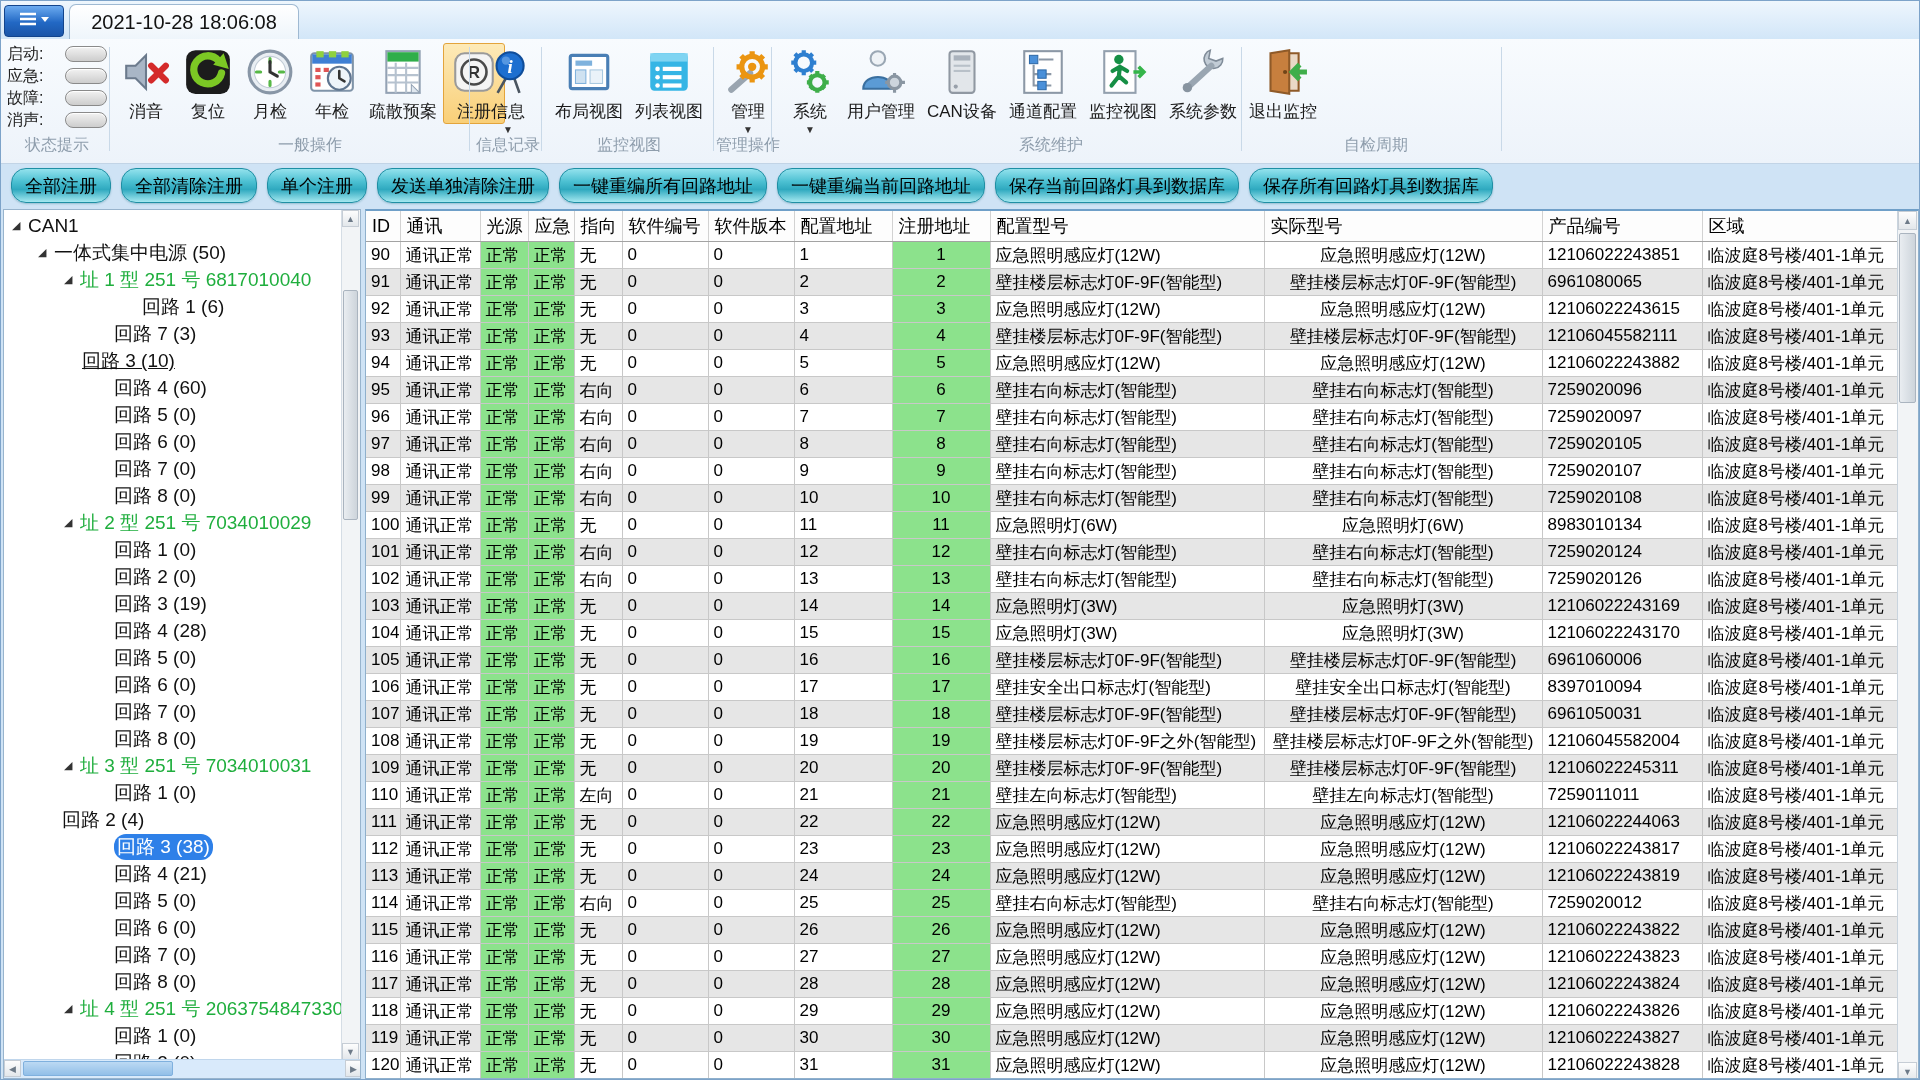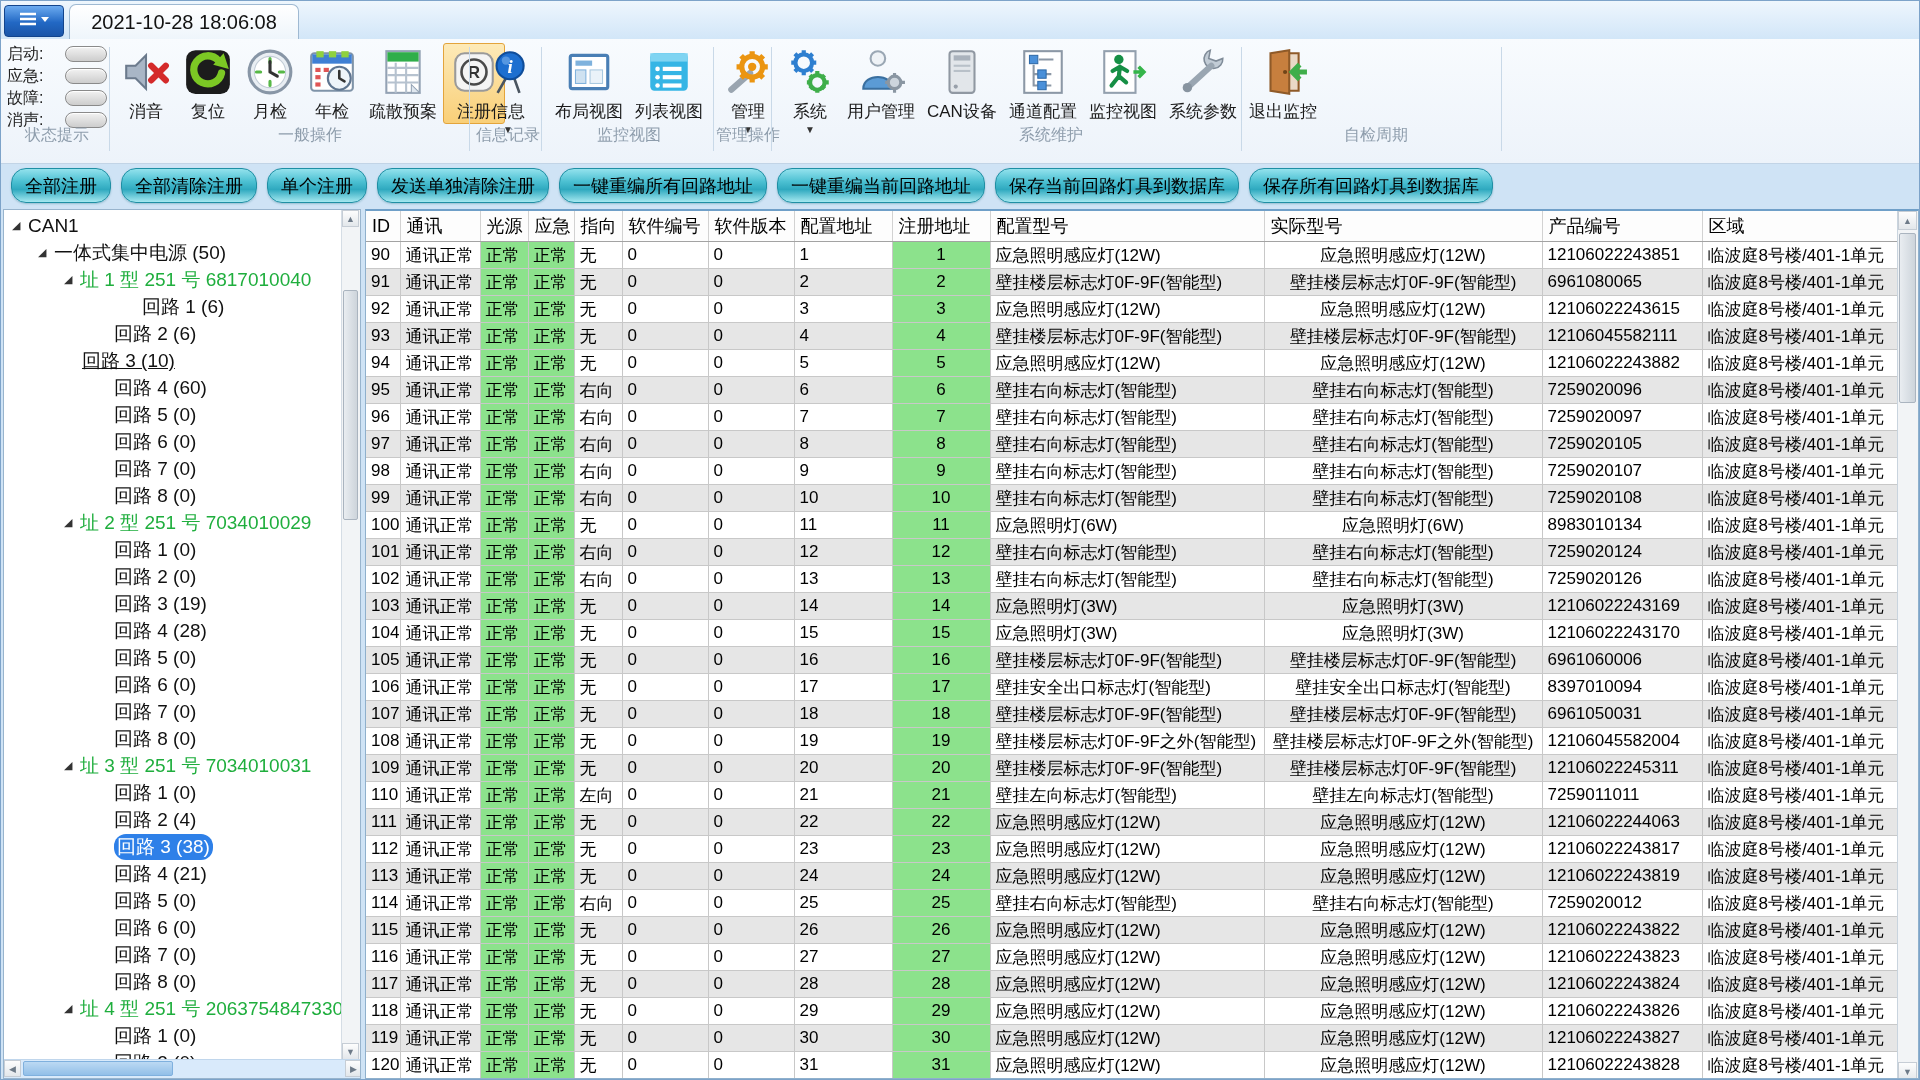--- a/index.html
+++ b/index.html
@@ -11,21 +11,21 @@
   .app-btn{position:absolute;left:3px;top:4px;width:58px;height:30px;border-radius:4px;
     background:linear-gradient(#6cabf0,#2268c4 55%,#1a55a8);border:1px solid #12448c;
     display:flex;align-items:center;justify-content:center;}
   .tab{position:absolute;left:68px;top:3px;width:228px;height:35px;border:1px solid #9fb9d2;border-bottom:none;
     border-radius:7px 7px 0 0;background:linear-gradient(#ffffff,#eef5fb);
     font-size:20px;color:#111;display:flex;align-items:center;justify-content:center;}
   
   .ribbon{position:absolute;left:0;top:38px;width:1920px;height:124px;
     background:linear-gradient(#f8fbfe,#edf3fa);border-bottom:1px solid #c2d4e6;}
   .rsep{position:absolute;top:8px;height:104px;width:1px;background:#c9d9e8;}
-  .glabel{position:absolute;bottom:13px;left:50%;transform:translateX(-50%);
+  .glabel{position:absolute;bottom:3px;left:50%;transform:translateX(-50%);
     font-size:16px;color:#8e9dac;white-space:nowrap;}
   .sgroup{position:absolute;left:6px;top:4px;width:100px;height:116px;}
   .srow{display:flex;align-items:center;height:22px;font-size:16px;color:#222;}
   .pill{margin-left:auto;width:40px;height:14px;border:1px solid #8a8a8a;border-radius:8px;
     background:linear-gradient(#f2f2f2,#cdcdcd);box-shadow:inset 0 1px 1px #fff;}
   .rgroup{position:absolute;top:4px;height:116px;display:flex;align-items:flex-start;}
   .ritem{display:flex;flex-direction:column;align-items:center;padding:3px 5px 0 5px;border-radius:3px;
     border:1px solid transparent;}
   .ritem.active{background:linear-gradient(#fdeab8,#f9cf78);border:1px solid #e3a43c;}
   .ricon{width:50px;height:50px;}
@@ -347,21 +347,21 @@
           <span class="ttext">一体式集中电源  (50)</span>
         </div>
         <div class="titem" style="padding-left: 60px;">
           <span class="arrow">◢</span>
           <span class="ttext green">址 1 型 251 号 6817010040</span>
         </div>
         <div class="titem" style="padding-left: 98px; margin-left: 40px;">
           <span class="ttext">回路 1  (6)</span>
         </div>
         <div class="titem" style="padding-left: 110px;">
-          <span class="ttext">回路 2  (6)</span>
+          <span class="ttext">回路 7  (3)</span>
         </div>
         <div class="titem" style="padding-left: 78px; text-decoration: underline;">
           <span class="ttext">回路 3  (10)</span>
         </div>
         <div class="titem" style="padding-left: 110px;">
           <span class="ttext">回路 4  (60)</span>
         </div>
         <div class="titem" style="padding-left: 110px;">
           <span class="ttext">回路 5  (0)</span>
         </div>
@@ -402,21 +402,21 @@
         <div class="titem" style="padding-left: 110px;">
           <span class="ttext">回路 8  (0)</span>
         </div>
         <div class="titem" style="padding-left: 60px;">
           <span class="arrow">◢</span>
           <span class="ttext green">址 3 型 251 号 7034010031</span>
         </div>
         <div class="titem" style="padding-left: 110px;">
           <span class="ttext">回路 1  (0)</span>
         </div>
-        <div class="titem" style="padding-left: 110px;">
+        <div class="titem" style="padding-left: 58px;">
           <span class="ttext">回路 2  (4)</span>
         </div>
         <div class="titem" style="padding-left: 110px;">
           <span class="ttext sel">回路 3  (38)</span>
         </div>
         <div class="titem" style="padding-left: 110px;">
           <span class="ttext">回路 4  (21)</span>
         </div>
         <div class="titem" style="padding-left: 110px;">
           <span class="ttext">回路 5  (0)</span>

